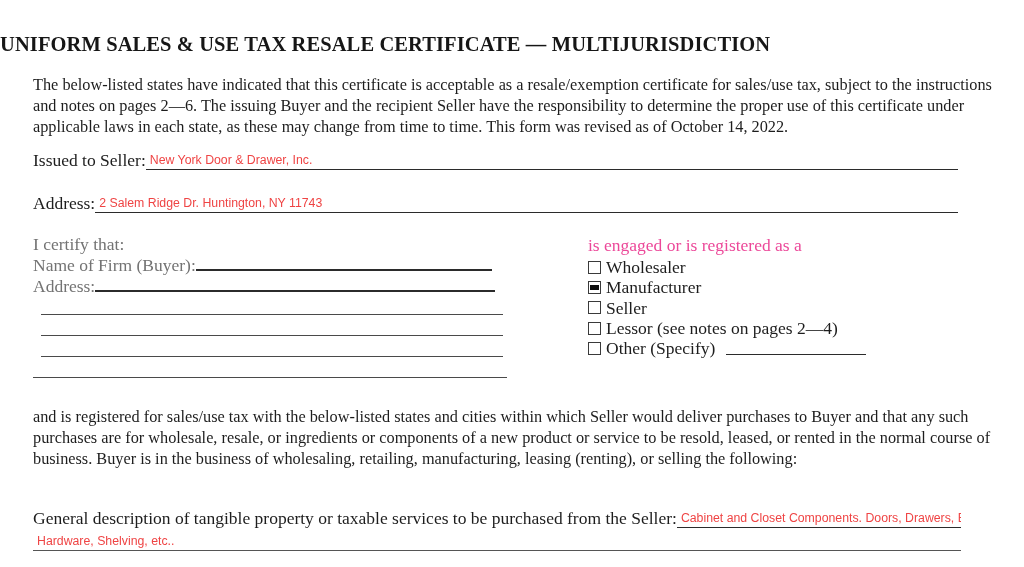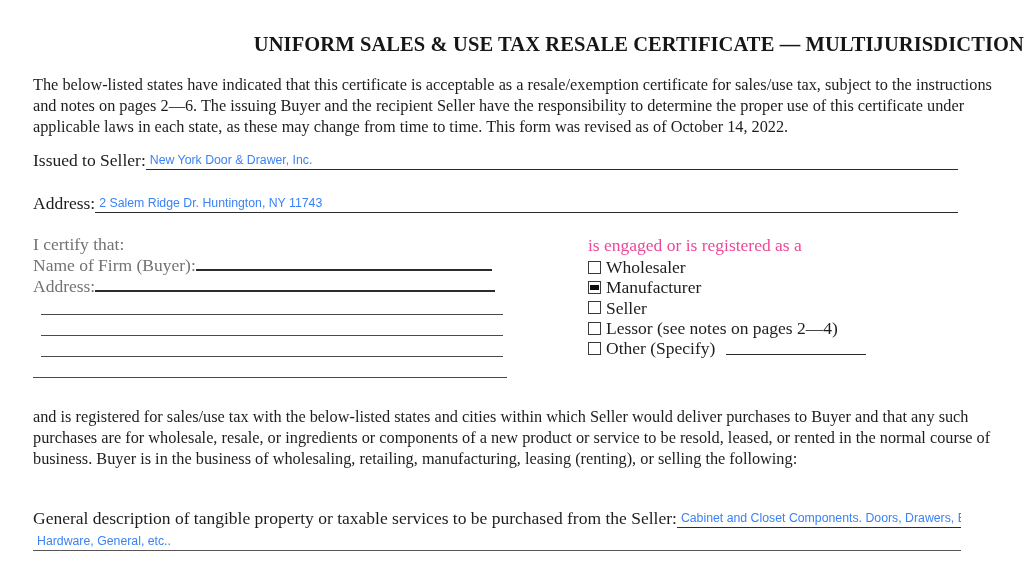--- a/index.html
+++ b/index.html
@@ -21,21 +21,21 @@
     height: 567px;
     background: #ffffff;
   }
 
   
   .doc-title {
     position: absolute;
     left: 0;
     top: 33px;
     width: 1024px;
-    text-align: right;
+    text-align: left;
     font-family: "Liberation Serif", "DejaVu Serif", serif;
     font-weight: bold;
     font-size: 20.5px;
     letter-spacing: 0.1px;
     color: #161616;
     white-space: nowrap;
   }
 
   
   .intro {
@@ -60,21 +60,21 @@
     line-height: 20px;
     white-space: nowrap;
     color: #1d1d1d;
   }
   .fill {
     flex: 1 1 auto;
     border-bottom: 1.6px solid #2b2b2b;
     font-family: "Liberation Sans", "DejaVu Sans", sans-serif;
     font-size: 12.3px;
     line-height: 15px;
-    color: #3b82f6;
+    color: #ef4444;
     padding: 0 0 1px 4px;
     white-space: nowrap;
     overflow: hidden;
   }
 
   #issued-row { left: 33px; top: 150px; width: 925px; }
   #address-row { left: 33px; top: 193px; width: 925px; }
 
   
   .certify-block {
@@ -265,16 +265,16 @@
 
   <div class="mid-para">and is registered for sales/use tax with the below-listed states and cities within which Seller would deliver purchases to Buyer and that any such purchases are for wholesale, resale, or ingredients or components of a new product or service to be resold, leased, or rented in the normal course of business. Buyer is in the business of wholesaling, retailing, manufacturing, leasing (renting), or selling the following:</div>
 
 
   <div class="row" id="general-row">
     <span class="label">General description of tangible property or taxable services to be purchased from the Seller:</span>
     <span class="fill">Cabinet and Closet Components. Doors, Drawers, Edging,</span>
   </div>
 
   <div class="row continuation">
-    <span class="fill">Hardware, General, etc..</span>
+    <span class="fill">Hardware, Shelving, etc..</span>
   </div>
 
 </div>
 
 </body></html>

